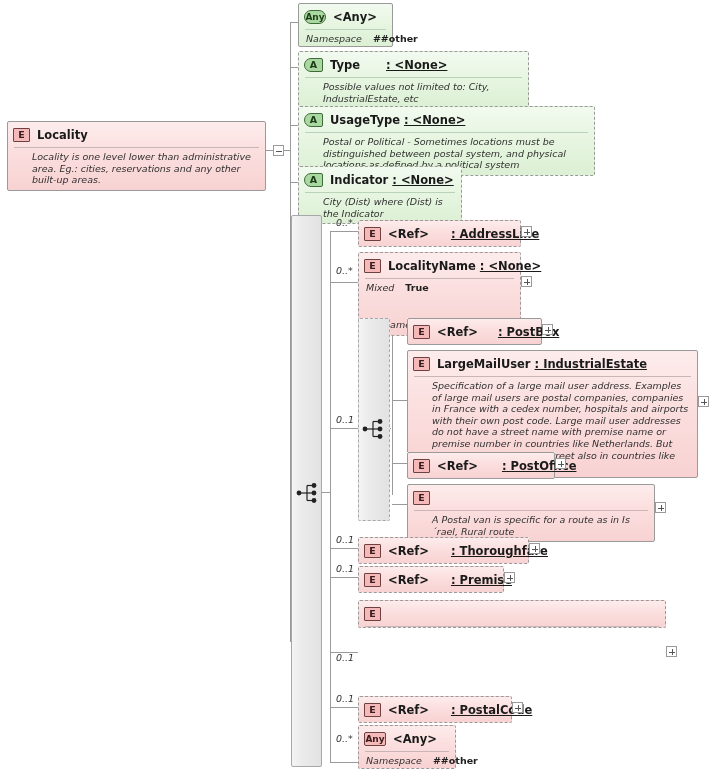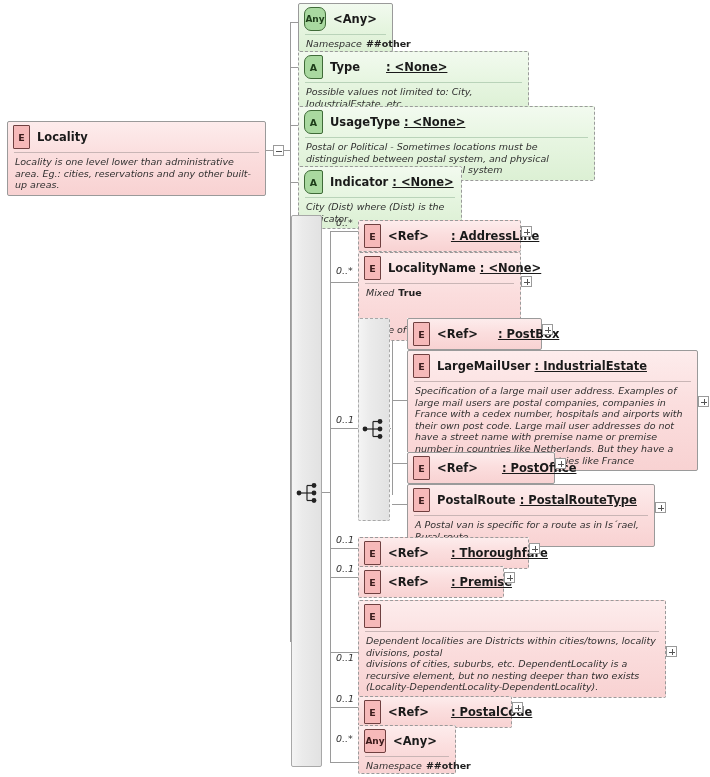--- a/index.html
+++ b/index.html
@@ -13,43 +13,43 @@
   
   .node{position:absolute;box-sizing:border-box;background:#fff;}
   .node .body{position:relative;box-sizing:border-box;border-radius:2px;}
   .node.solid > .body{border:1.2px solid #9a9a9a;}
   .node.dashed > .body{border:1.2px dashed #9a9a9a;}
   .node .hdr{display:flex;align-items:center;padding:3px 6px 3px 5px;min-height:19px;}
   .node .sep{height:0;border-top:1px solid #c9b5b5;margin:0 6px;}
   .node.green .sep{border-top-color:#b9d3b9;}
   .node .doc{
     font-style:italic;font-size:9.5px;line-height:11.6px;color:#303030;
-    padding:3px 7px 4px 7px;
+    padding:3px 7px 4px 24px;
   }
   .node .attrrow{
-    display:flex;align-items:center;gap:4px;
+    display:flex;align-items:center;gap:11px;
     font-size:9.5px;padding:3px 7px 2px 7px;
   }
   .node .attrrow .k{font-style:italic;color:#303030;}
   .node .attrrow .v{font-weight:bold;color:#202020;font-style:normal;}
 
   
   .pink > .body{
     background:linear-gradient(to bottom,#fdecec 0%,#fbdede 45%,#f8d2d2 100%);
   }
   
   .green > .body{
     background:linear-gradient(to bottom,#f2faef 0%,#e6f5e0 50%,#dcf0d4 100%);
   }
 
   
   .badge{
     display:inline-flex;align-items:center;justify-content:center;
     font-size:9.5px;font-weight:bold;color:#2b2b2b;
-    height:24px;box-sizing:border-box;flex:none;
+    height:14px;box-sizing:border-box;flex:none;
   }
   .badge.e{
     width:17px;background:#f6b9b9;border:1.1px solid #6f4040;border-radius:1px;
     color:#3a1b1b;
   }
   .badge.a{
     width:19px;background:#a9d9a0;border:1.1px solid #3f6b38;
     border-radius:7px 2px 2px 7px;color:#1d3c19;
   }
   .badge.any{
@@ -282,21 +282,20 @@
         <span class="ttl sp"><span class="nm">&lt;Ref&gt;</span><span class="ty" style="margin-left:24px;">: PostOffice</span></span>
       </div>
     </div>
   </div>
   <div class="exp plus" style="left:555px;top:458px;"></div>
 
   <div class="node solid pink" style="left:407px;top:484px;width:248px;">
     <div class="body">
       <div class="hdr">
         <span class="badge e">E</span>
-        <span class="ttl sp"><span class="nm">PostalRoute</span><span class="ty">: PostalRouteType</span></span>
       </div>
       <div class="sep"></div>
       <div class="doc">A Postal van is specific for a route as in Is´rael, Rural route</div>
     </div>
   </div>
   <div class="exp plus" style="left:655px;top:502px;"></div>
 
   <div class="occ" style="left:336px;top:534px;">0..1</div>
   <div class="node dashed pink" style="left:358px;top:537px;width:171px;">
     <div class="body">
@@ -319,22 +318,20 @@
   </div>
   <div class="exp plus" style="left:504px;top:572px;"></div>
 
   <div class="occ" style="left:336px;top:652px;">0..1</div>
   <div class="node dashed pink" style="left:358px;top:600px;width:308px;">
     <div class="body">
       <div class="hdr">
         <span class="badge e">E</span>
       </div>
       <div class="sep"></div>
-      <div class="doc" style="white-space:pre-line;">Dependent localities are Districts within cities/towns, locality divisions, postal
-divisions of cities, suburbs, etc. DependentLocality is a recursive element, but no nesting deeper than two exists (Locality-DependentLocality-DependentLocality).</div>
     </div>
   </div>
   <div class="exp plus" style="left:666px;top:646px;"></div>
 
   <div class="occ" style="left:336px;top:693px;">0..1</div>
   <div class="node dashed pink" style="left:358px;top:696px;width:154px;">
     <div class="body">
       <div class="hdr">
         <span class="badge e">E</span>
         <span class="ttl sp"><span class="nm">&lt;Ref&gt;</span><span class="ty" style="margin-left:22px;">: PostalCode</span></span>

